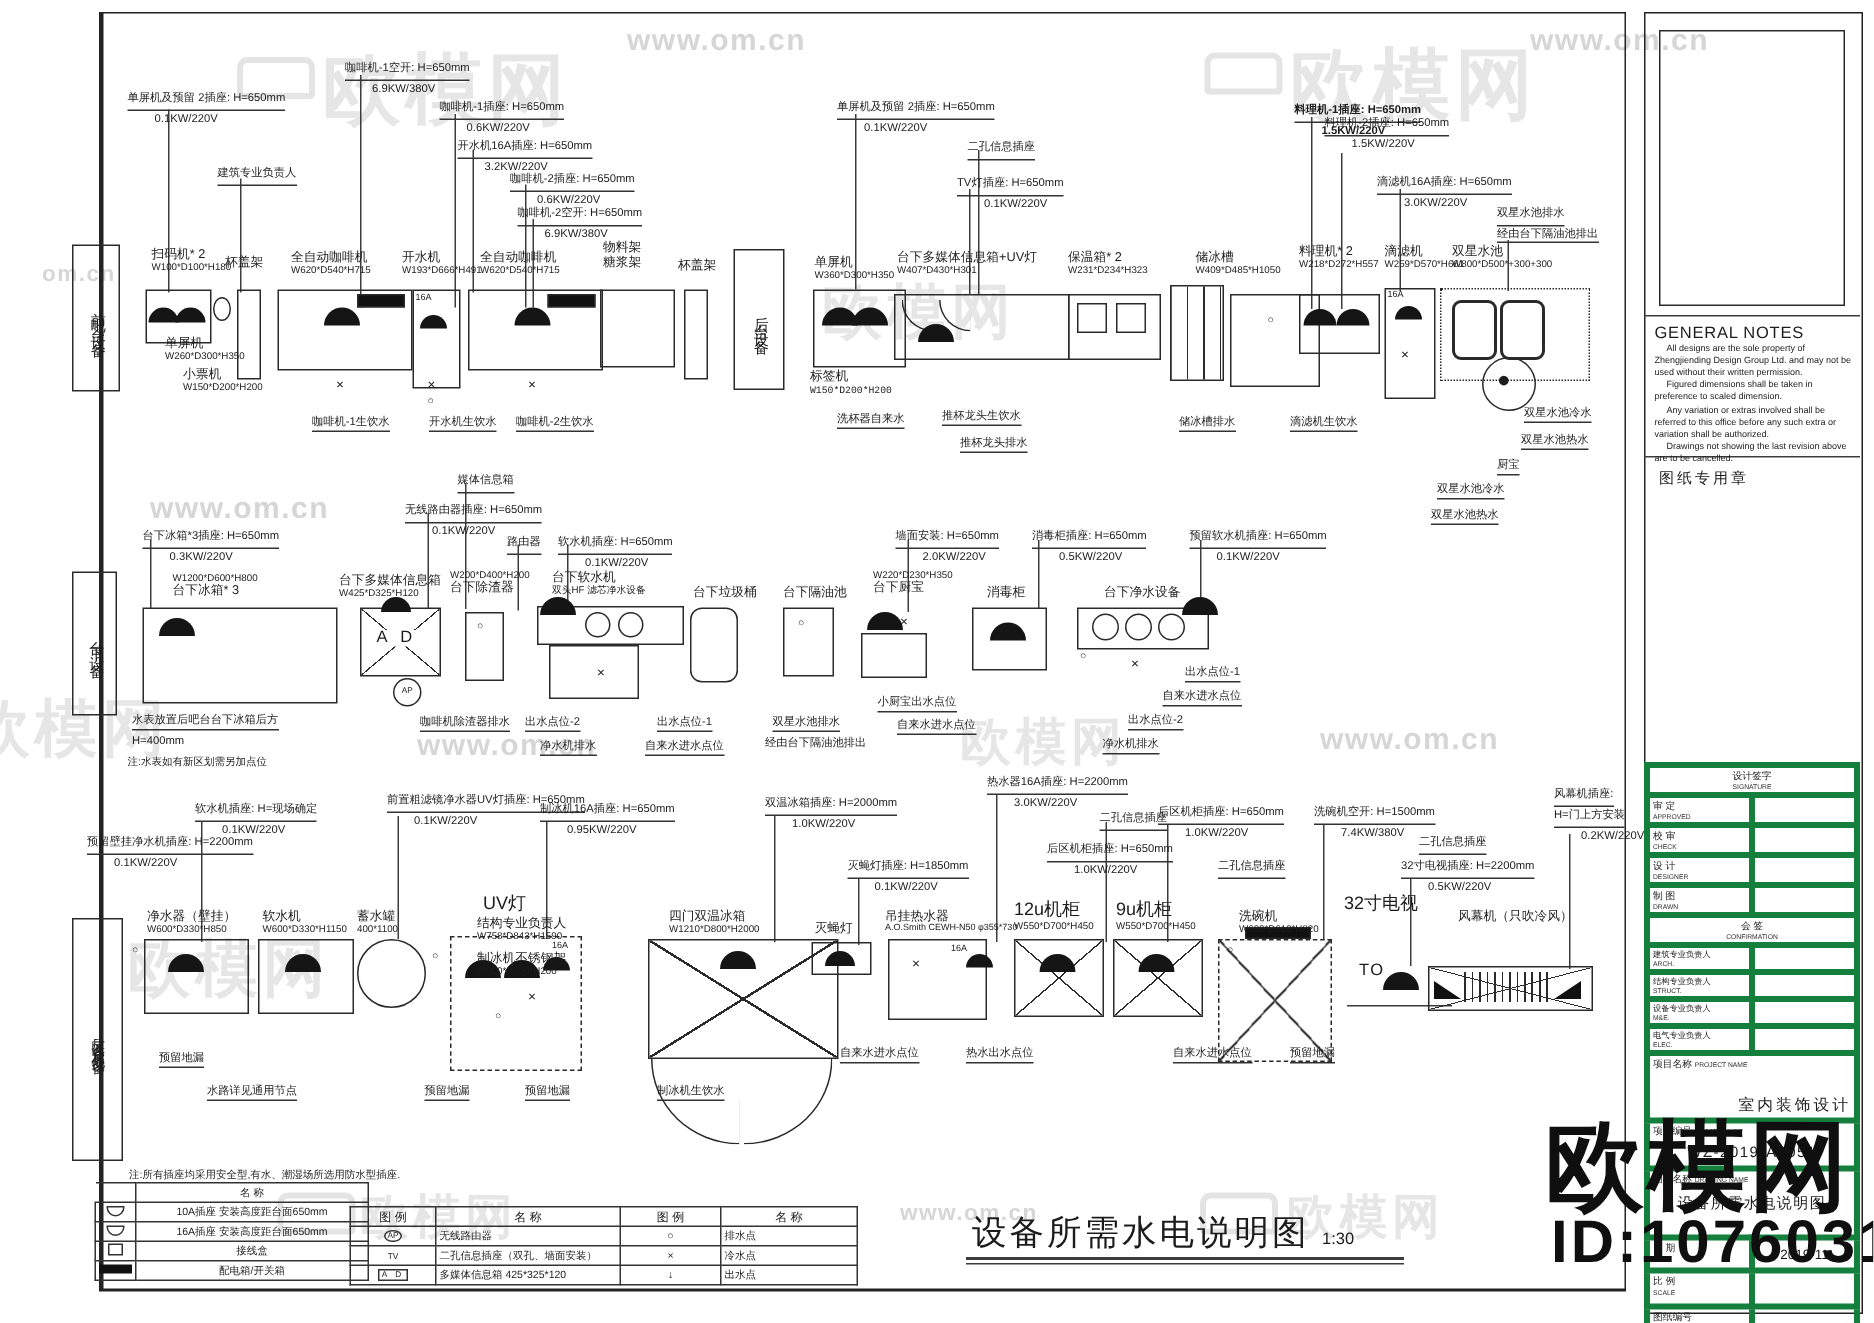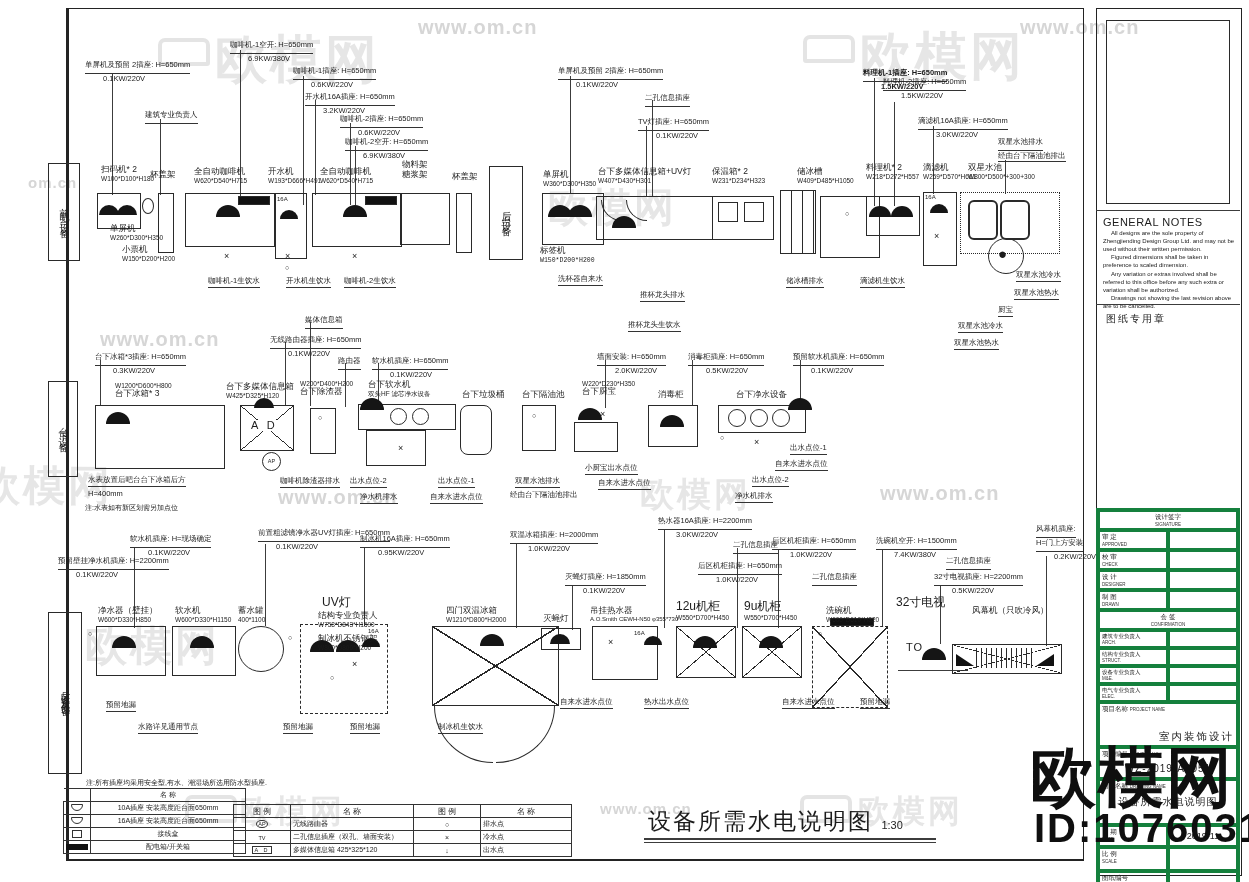--- a/index.html
+++ b/index.html
@@ -191,21 +191,21 @@
   <div class="box dot" style="left:960px;top:192px;width:98px;height:60px;"></div>
   <div class="box" style="left:968px;top:200px;width:26px;height:36px;border-width:2px;border-radius:6px;"></div>
   <div class="box" style="left:1000px;top:200px;width:26px;height:36px;border-width:2px;border-radius:6px;"></div>
   <div class="circ dash" style="left:988px;top:238px;width:34px;height:34px;"></div>
   <span class="sym" style="left:998px;top:246px;font-size:15px;">●</span>
 
   <span class="wl" style="left:208px;top:276px;">咖啡机-1生饮水</span>
   <span class="wl" style="left:286px;top:276px;">开水机生饮水</span>
   <span class="wl" style="left:344px;top:276px;">咖啡机-2生饮水</span>
   <span class="wl" style="left:558px;top:274px;">洗杯器自来水</span>
-  <span class="wl" style="left:628px;top:272px;margin-top:48px;">推杯龙头生饮水</span>
+  <span class="wl" style="left:628px;top:272px;">推杯龙头生饮水</span>
   <span class="wl" style="left:640px;top:290px;">推杯龙头排水</span>
   <span class="wl" style="left:786px;top:276px;">储冰槽排水</span>
   <span class="wl" style="left:860px;top:276px;">滴滤机生饮水</span>
   <span class="wl" style="left:1016px;top:270px;">双星水池冷水</span>
   <span class="wl" style="left:1014px;top:288px;">双星水池热水</span>
   <span class="wl" style="left:998px;top:305px;">厨宝</span>
   <span class="wl" style="left:958px;top:321px;">双星水池冷水</span>
   <span class="wl" style="left:954px;top:338px;">双星水池热水</span>
 
   <div class="ann" style="left:95px;top:352px;"><span class="u">台下冰箱*3插座: H=650mm</span><span class="pw">0.3KW/220V</span></div>

